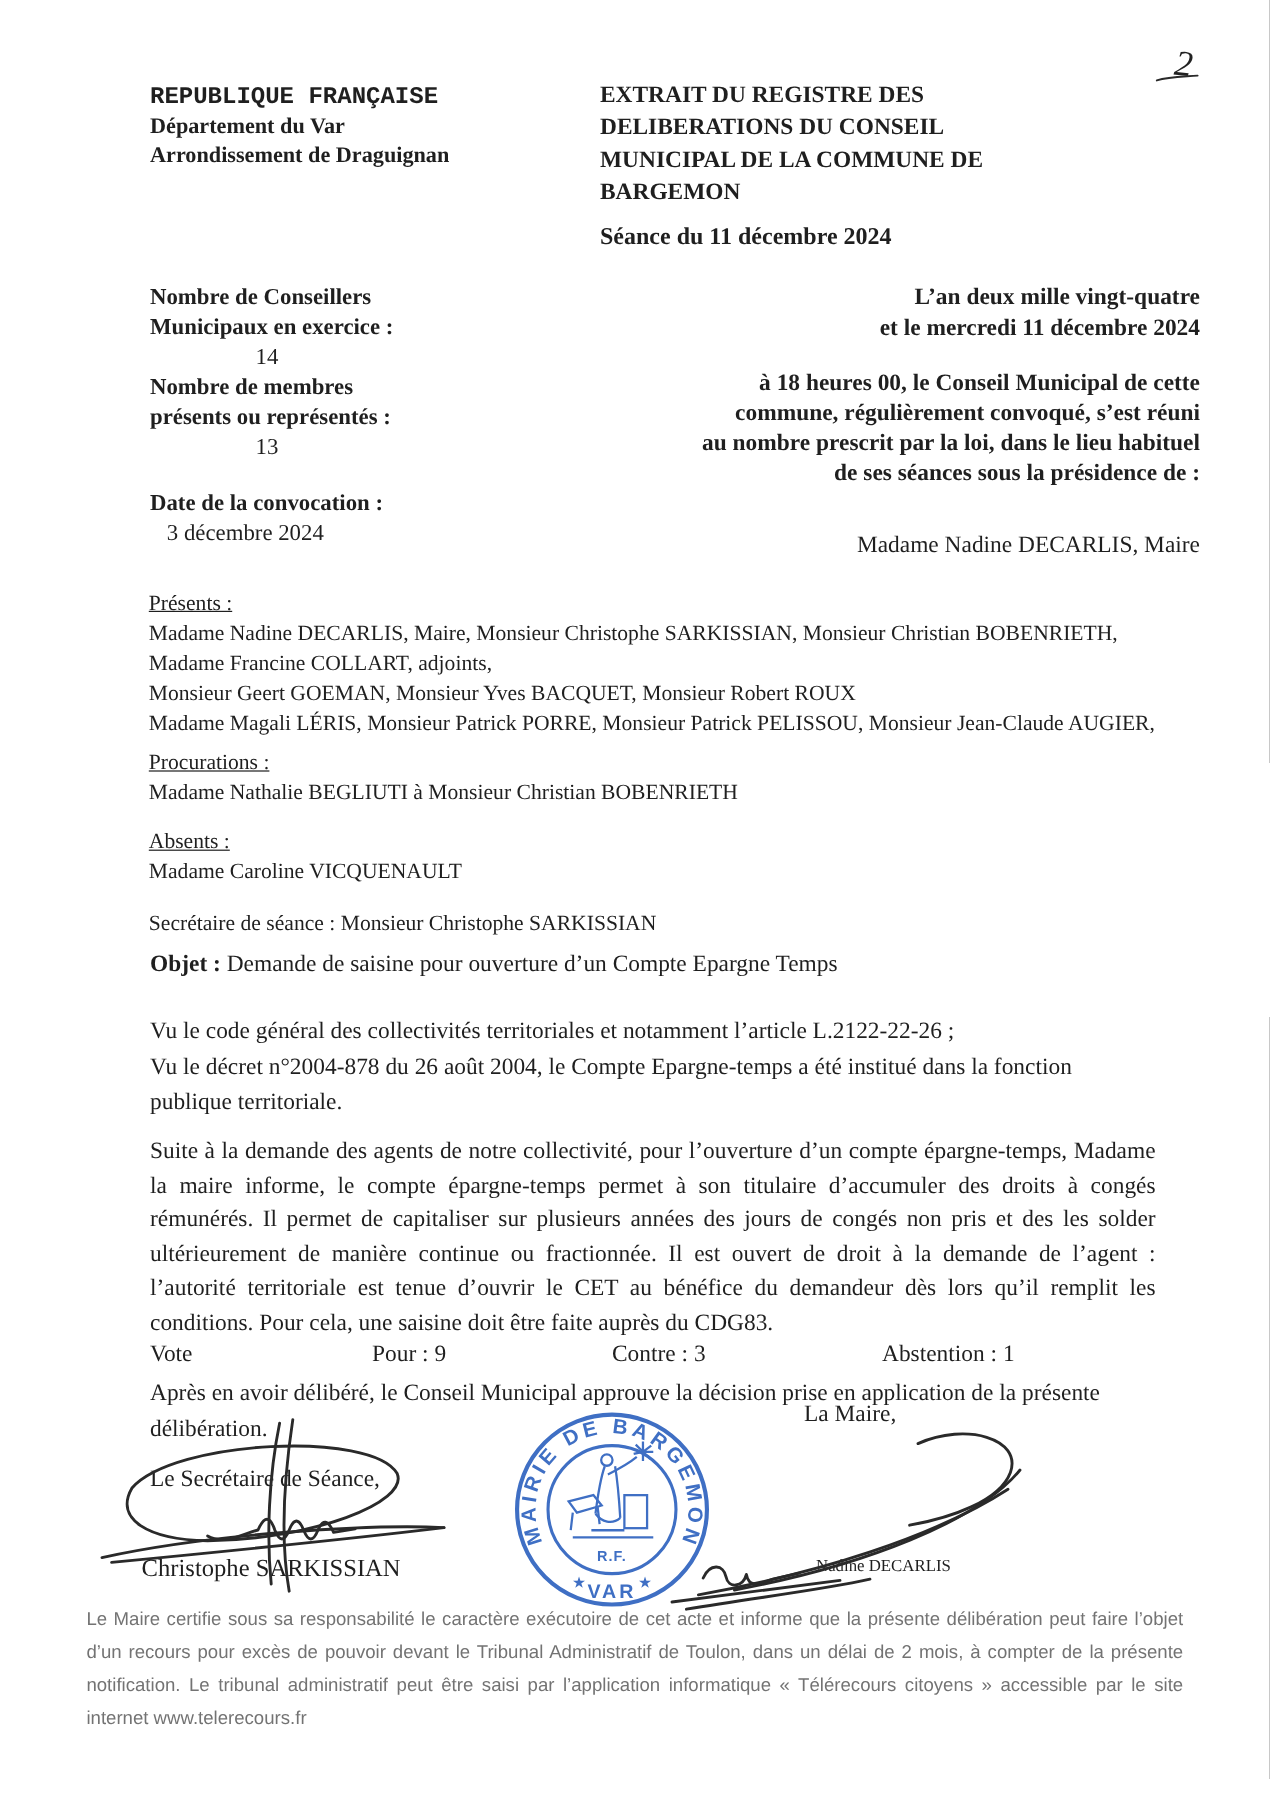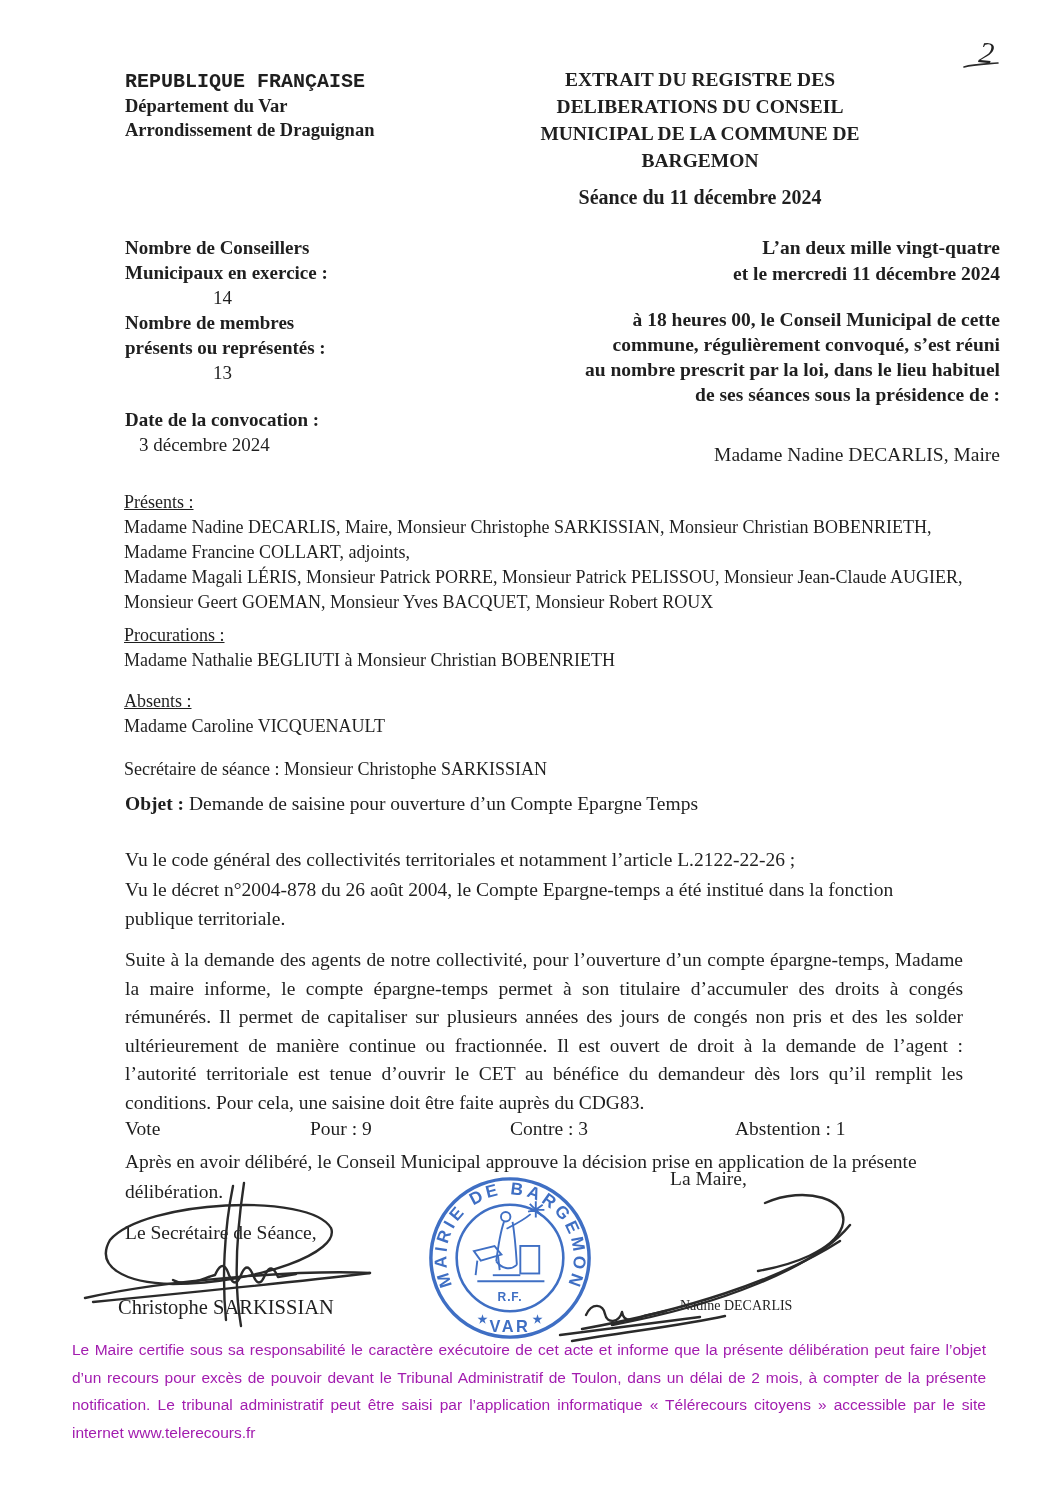--- a/index.html
+++ b/index.html
@@ -4,21 +4,21 @@
 <style>
   html,body{margin:0;padding:0;background:#9a9a9a;}
   .page{
     position:relative;width:1058px;height:1496px;margin:0 auto;
     background:#ffffff;overflow:hidden;
     font-family:"Liberation Serif", serif;color:#1f1f1f;
   }
   .abs{position:absolute;}
   .b{font-weight:bold;}
   .u{text-decoration:underline;}
-  .ctr{text-align:center;}
+  .ctr{}
   .jst{text-align:justify;}
 
   
   .hdr-left{left:125px;top:70px;width:340px;line-height:24px;}
   .hdr-left .l0{font-size:20px;font-family:Liberation Mono, monospace;}
   .hdr-left .l1,.hdr-left .l2{font-size:18.5px;}
   .hdr-right{left:500px;top:66px;width:400px;font-size:19.5px;line-height:27px;}
   .session{left:500px;top:186px;width:400px;font-size:20px;}
 
   
@@ -51,21 +51,21 @@
   .stamp{left:424px;top:1172px;z-index:2;}
   .sigsvg{z-index:3;pointer-events:none;}
   .sig-left{left:65px;top:1178px;}
   .sig-right{left:520px;top:1185px;}
   .pagenum{left:950px;top:22px;}
 
   
   .footer{
     left:72px;top:1336px;width:914px;
     font-family:"Liberation Sans", sans-serif;
-    font-size:15.5px;line-height:27.5px;color:#a21caf;
+    font-size:15.5px;line-height:27.5px;color:#737373;
   }
 
   .stampstroke{stroke:var(--stamp-color,#3f6fc4);fill:none;}
   .stamptext{fill:var(--stamp-color,#3f6fc4);font-family:"Liberation Sans", sans-serif;font-weight:bold;}
   .inkstroke{stroke:#2a2a2a;fill:none;stroke-linecap:round;stroke-linejoin:round;}
 </style>
 </head>
 <body>
 
 <div class="page">
@@ -113,22 +113,22 @@
       <div>de ses séances sous la présidence de :</div>
     </div>
     <div class="sp22"></div>
     <div class="president">Madame Nadine DECARLIS, Maire</div>
   </div>
 
   <div class="abs attendance">
     <div class="u">Présents :</div>
     <div>Madame Nadine DECARLIS, Maire, Monsieur Christophe SARKISSIAN, Monsieur Christian BOBENRIETH,</div>
     <div>Madame Francine COLLART, adjoints,</div>
+    <div>Monsieur Geert GOEMAN, Monsieur Yves BACQUET, Monsieur Robert ROUX</div>
     <div>Madame Magali LÉRIS, Monsieur Patrick PORRE, Monsieur Patrick PELISSOU, Monsieur Jean-Claude AUGIER,</div>
-    <div>Monsieur Geert GOEMAN, Monsieur Yves BACQUET, Monsieur Robert ROUX</div>
     <div class="sp8"></div>
     <div class="u">Procurations :</div>
     <div>Madame Nathalie BEGLIUTI à Monsieur Christian BOBENRIETH</div>
     <div class="sp16"></div>
     <div class="u">Absents :</div>
     <div>Madame Caroline VICQUENAULT</div>
     <div class="sp18"></div>
     <div>Secrétaire de séance : Monsieur Christophe SARKISSIAN</div>
   </div>
 

